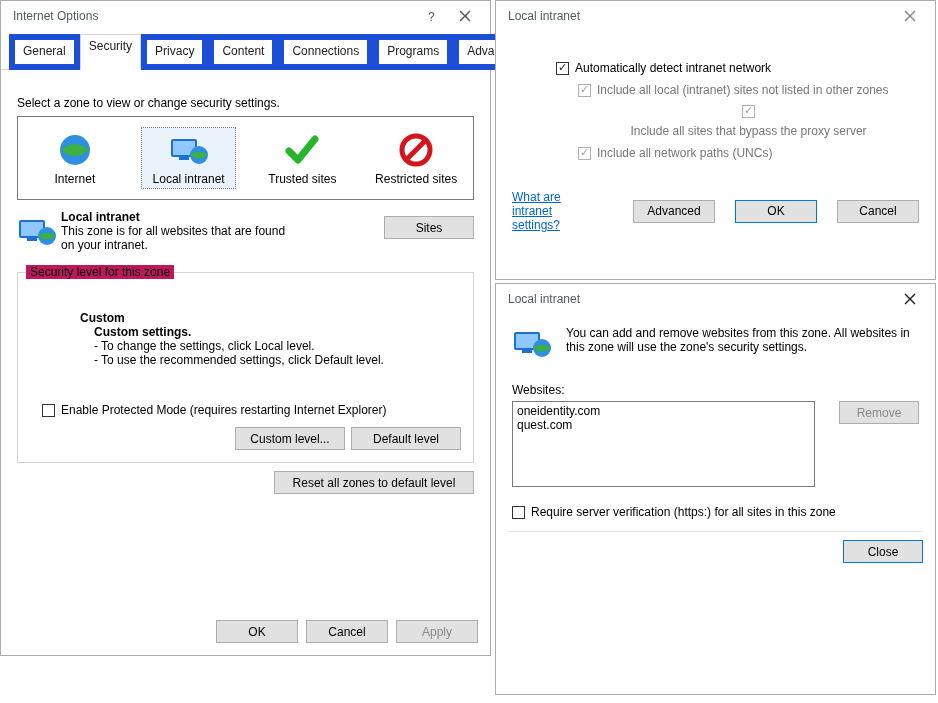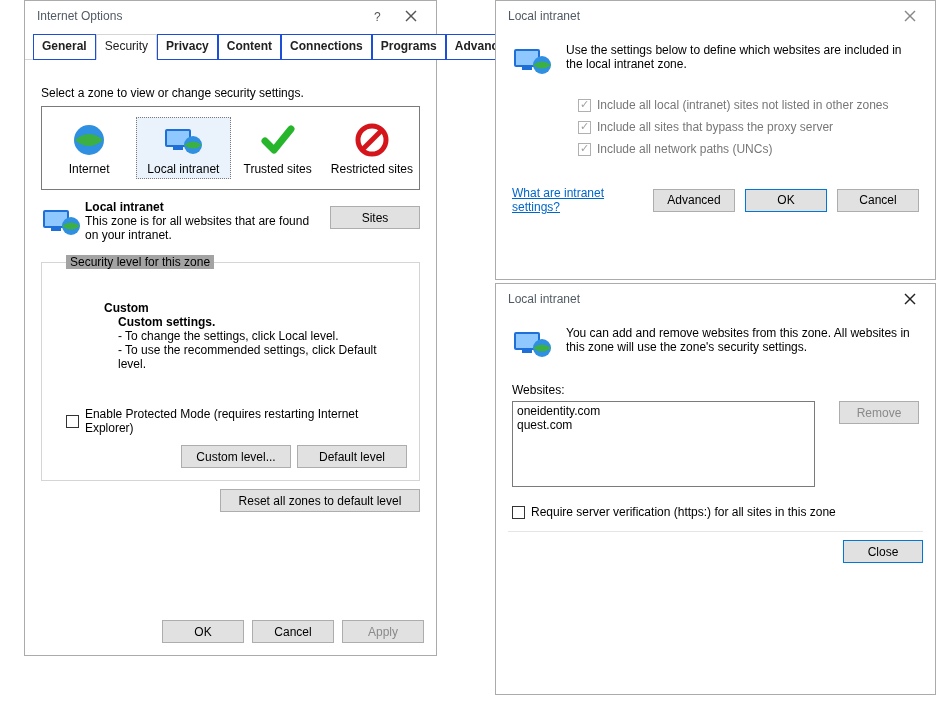--- a/index.html
+++ b/index.html
@@ -4,56 +4,56 @@
 <style>
   * { box-sizing: border-box; font-family: "Segoe UI", Tahoma, sans-serif; font-size: 12px; }
   body { margin:0; padding:0; background:#fff; width:938px; height:703px; position:relative; }
   .dialog { position:absolute; background:#fff; border:1px solid #ababab; }
   .titlebar { height:30px; display:flex; align-items:center; padding:0 8px 0 12px; color:#515a63; }
   .titlebar .title { flex:1; font-size:12px; }
   .tb-btn { width:34px; height:26px; display:flex; align-items:center; justify-content:center; color:#666; }
   .tb-btn svg { display:block; }
   .tabs { display:flex; border-bottom:1px solid #d5d5d5; padding:0 8px; margin-top:2px; }
   .tab { padding:4px 8px 6px 8px; color:#222; border:1px solid transparent; border-bottom:none; position:relative; top:1px; background:#fff; cursor:default;}
-  .tab.inactive { border:1px solid #1d4ed8;font-weight:bold; }
+  .tab.inactive { border:6px solid #1d4ed8; }
   .tab.active { border:1px solid #d5d5d5; border-bottom:1px solid #fff; background:#fff; }
   .content { padding:12px 16px; }
   .zone-row { border:1px solid #7a7a7a; margin-top:6px; display:flex; justify-content:space-around; padding:10px 0 10px 0;}
   .zone-item { width:95px; text-align:center; padding:4px 2px 2px 2px; border:1px dotted transparent;}
   .zone-item.selected { border:1px dotted #7a7a7a; background:#eaf3fc;}
   .zone-icon { height:36px; display:flex; align-items:center; justify-content:center;}
   .zone-label { margin-top:4px;}
   .desc-row { display:flex; margin-top:10px; }
   .desc-icon { width:44px; padding-top:4px;}
   .desc-text { flex:1; padding-right:10px;}
   .desc-title { font-weight:bold; }
   .btn { min-width:82px; height:23px; border:1px solid #adadad; background:#e1e1e1; color:#000; padding:0 10px; cursor:default; }
   .btn:disabled, .btn.disabled { color:#8a8a8a; }
   .btn.active-default { border:1px solid #0078d7; }
   .fieldset { border:1px solid #d5d5d5; padding:14px 12px 12px 12px; margin-top:20px; position:relative;}
-  .fieldset .legend { position:absolute; top:-8px; left:24px; background:#a3a3a3; padding:0 4px;}
+  .fieldset .legend { position:absolute; top:-8px; left:8px; background:#be185d; padding:0 4px;}
   .indent { margin-left:50px; }
   .chk-row { display:flex; align-items:center; gap:6px; margin-top:2px;}
   .chk { width:13px; height:13px; border:1px solid #333; display:inline-flex; align-items:center; justify-content:center; background:#fff;}
   .chk.disabled { border-color:#b0b0b0; }
   .chk.checked::after { content:"✓"; font-size:11px; line-height:11px; color:#222; position:relative; top:-1px;}
   .chk.disabled.checked::after { color:#a0a0a0; }
   .btn-row { display:flex; justify-content:flex-end; gap:6px; margin-top:10px;}
   .dlg-btn-row { display:flex; justify-content:flex-end; gap:8px; padding:8px 12px 12px 0;}
   .link { color:#0066cc; text-decoration:underline; }
   .listbox { border:1px solid #7a7a7a; height:86px; padding:2px 4px; background:#fff; overflow:auto;}
   .txt { border:1px solid #0078d7; height:22px; padding:2px 4px; width:100%; outline:none;}
   .label-sm { margin-bottom:4px; display:block;}
   .sep { height:1px; background:#e5e5e5; margin:0 0 8px 0;}
   svg { overflow:visible; }
 </style>
 </head>
 <body>
 
-<div class="dialog" style="left:0; top:0; width:413px; height:656px;margin-left:24px;">
+<div class="dialog" style="left:0; top:0; width:491px; height:656px;">
   <div class="titlebar">
     <span class="title">Internet Options</span>
     <span class="tb-btn">
       <svg width="12" height="12">
           <text x="3" y="11" font-size="14" fill="#555">?</text>
         </svg>
     </span>
     <span class="tb-btn">
       <svg width="10" height="10">
           <line x1="0" y1="0" x2="10" y2="10" stroke="#555" stroke-width="1.4"></line>
@@ -164,83 +164,75 @@
   </div>
 </div>
 
 <div class="dialog" style="left:495px; top:0; width:441px; height:280px;">
   <div class="titlebar">
     <span class="title">Local intranet</span>
     <span class="tb-btn">
       <svg width="10" height="10">
           <line x1="0" y1="0" x2="10" y2="10" stroke="#888" stroke-width="1.4"></line>
           <line x1="10" y1="0" x2="0" y2="10" stroke="#888" stroke-width="1.4"></line>
+        </svg>
+    </span>
+  </div>
+  <div class="content">
+    <div style="margin-left:44px; margin-top:18px;">
+      <div class="chk-row">
+          <span class="chk checked"></span>
+          <span>Automatically detect intranet network</span>
+        </div>
+      <div style="margin-left:22px; margin-top:8px;">
+        <div class="chk-row" style="margin-top:8px;">
+            <span class="chk checked disabled"></span>
+            <span style="color:#777;">Include all local (intranet) sites not listed in other zones</span>
+          </div>
+        <div class="chk-row" style="margin-top:8px;flex-direction:column;">
+            <span class="chk checked disabled"></span>
+            <span style="color:#777;">Include all sites that bypass the proxy server</span>
+          </div>
+        <div class="chk-row" style="margin-top:8px;">
+            <span class="chk checked disabled"></span>
+            <span style="color:#777;">Include all network paths (UNCs)</span>
+          </div>
+      </div>
+    </div>
+    <div style="display:flex; align-items:center; gap:20px; margin-top:30px;">
+      <a href="#" class="link">What are intranet settings?</a>
+      <div style="flex:1;"></div>
+      <button class="btn">Advanced</button>
+      <button class="btn active-default">OK</button>
+      <button class="btn">Cancel</button>
+    </div>
+  </div>
+</div>
+
+<div class="dialog" style="left:495px; top:283px; width:441px; height:412px;">
+  <div class="titlebar">
+    <span class="title">Local intranet</span>
+    <span class="tb-btn">
+      <svg width="10" height="10">
+          <line x1="0" y1="0" x2="10" y2="10" stroke="#222" stroke-width="1.4"></line>
+          <line x1="10" y1="0" x2="0" y2="10" stroke="#222" stroke-width="1.4"></line>
         </svg>
     </span>
   </div>
   <div class="content">
     <div style="display:flex; gap:10px;">
       <div style="width:44px;">
         <svg width="40" height="34">
             <rect x="2" y="6" width="26" height="18" rx="2" fill="#1e6fd8"></rect>
             <rect x="4" y="8" width="22" height="14" fill="#8fc8ff"></rect>
             <rect x="10" y="24" width="10" height="3" fill="#1e6fd8"></rect>
             <circle cx="30" cy="22" r="9" fill="#2f8fe0"></circle>
             <path d="M21 22 Q30 15 39 22 Q30 29 21 22" fill="#3cb043"></path>
           </svg>
       </div>
-      <div style="flex:1;">Use the settings below to define which websites are included in the local intranet zone.</div>
-    </div>
-    <div style="margin-left:44px; margin-top:18px;">
-      <div style="margin-left:22px; margin-top:8px;">
-        <div class="chk-row" style="margin-top:8px;">
-            <span class="chk checked disabled"></span>
-            <span style="color:#777;">Include all local (intranet) sites not listed in other zones</span>
-          </div>
-        <div class="chk-row" style="margin-top:8px;">
-            <span class="chk checked disabled"></span>
-            <span style="color:#777;">Include all sites that bypass the proxy server</span>
-          </div>
-        <div class="chk-row" style="margin-top:8px;">
-            <span class="chk checked disabled"></span>
-            <span style="color:#777;">Include all network paths (UNCs)</span>
-          </div>
-      </div>
-    </div>
-    <div style="display:flex; align-items:center; gap:10px; margin-top:30px;">
-      <a href="#" class="link">What are intranet settings?</a>
-      <div style="flex:1;"></div>
-      <button class="btn">Advanced</button>
-      <button class="btn active-default">OK</button>
-      <button class="btn">Cancel</button>
-    </div>
-  </div>
-</div>
-
-<div class="dialog" style="left:495px; top:283px; width:441px; height:412px;">
-  <div class="titlebar">
-    <span class="title">Local intranet</span>
-    <span class="tb-btn">
-      <svg width="10" height="10">
-          <line x1="0" y1="0" x2="10" y2="10" stroke="#222" stroke-width="1.4"></line>
-          <line x1="10" y1="0" x2="0" y2="10" stroke="#222" stroke-width="1.4"></line>
-        </svg>
-    </span>
-  </div>
-  <div class="content">
-    <div style="display:flex; gap:10px;">
-      <div style="width:44px;">
-        <svg width="40" height="34">
-            <rect x="2" y="6" width="26" height="18" rx="2" fill="#1e6fd8"></rect>
-            <rect x="4" y="8" width="22" height="14" fill="#8fc8ff"></rect>
-            <rect x="10" y="24" width="10" height="3" fill="#1e6fd8"></rect>
-            <circle cx="30" cy="22" r="9" fill="#2f8fe0"></circle>
-            <path d="M21 22 Q30 15 39 22 Q30 29 21 22" fill="#3cb043"></path>
-          </svg>
-      </div>
       <div style="flex:1;">You can add and remove websites from this zone. All websites in this zone will use the zone's security settings.</div>
     </div>
 
 
     <div style="margin-top:20px;">
       <span class="label-sm">Websites:</span>
       <div style="display:flex; gap:24px;">
         <div class="listbox" style="flex:1;">
           <div>oneidentity.com</div>
           <div>quest.com</div>

